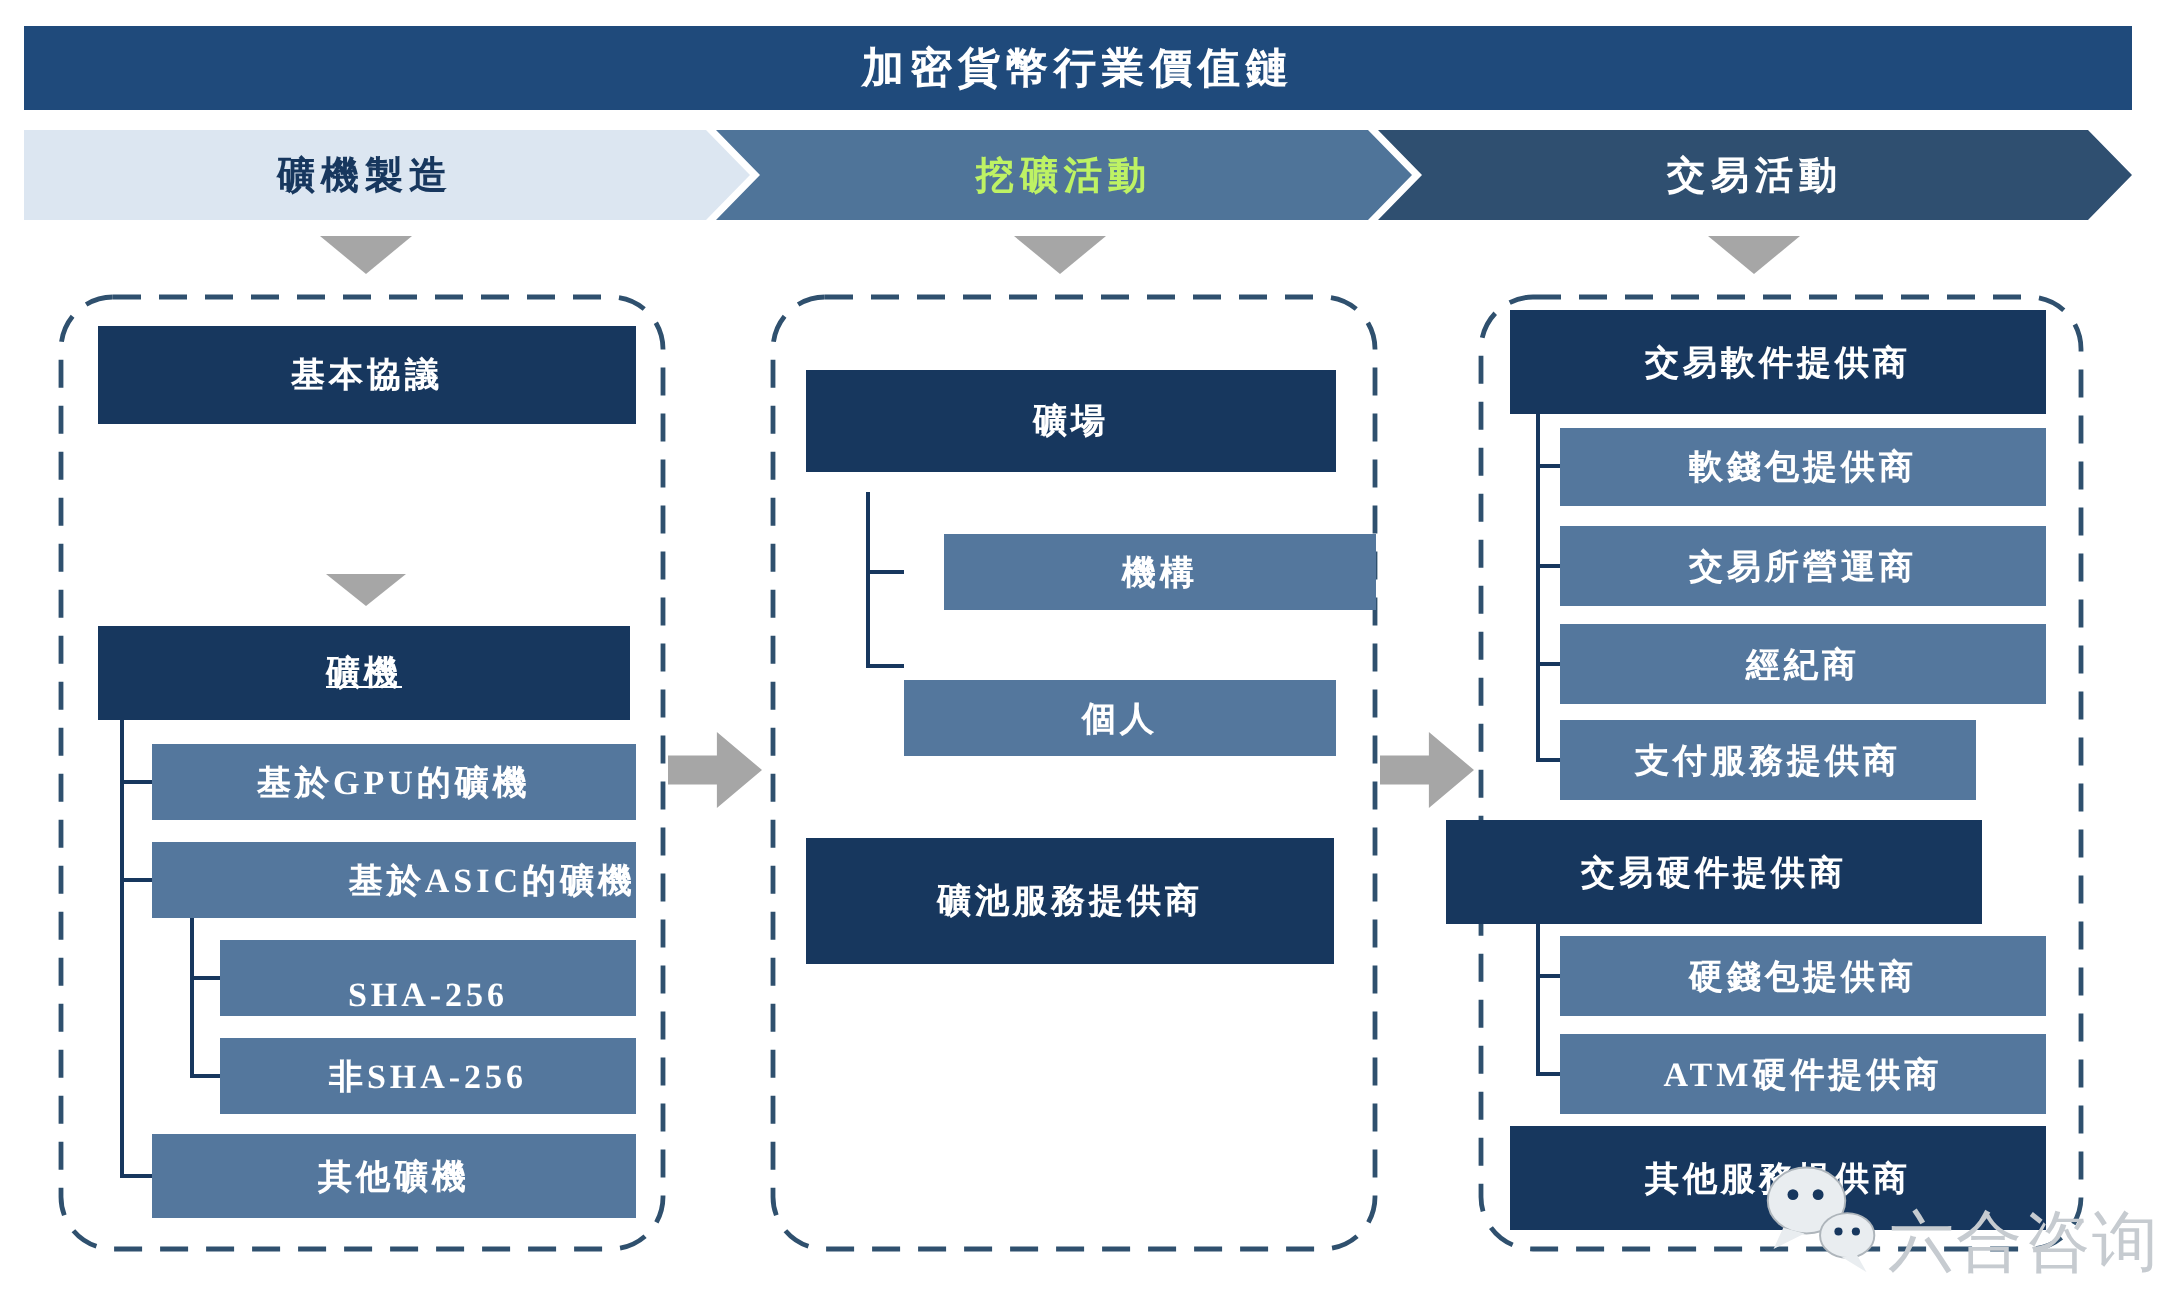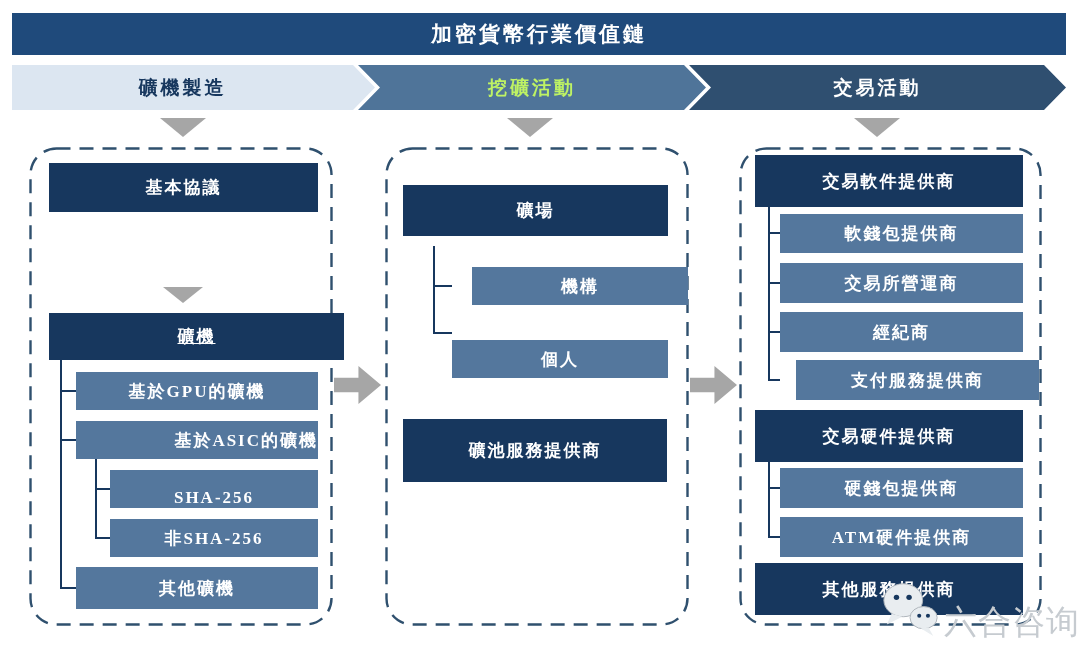--- a/index.html
+++ b/index.html
@@ -86,21 +86,21 @@
     <rect x="1.5" y="1.5" width="301" height="476" rx="26" fill="none" stroke="var(--dash)" stroke-width="2.4" stroke-dasharray="14 9"></rect>
   </svg>
   <svg class="group-outline" style="left:739px;top:147px;" width="303" height="479">
     <rect x="1.5" y="1.5" width="300" height="476" rx="26" fill="none" stroke="var(--dash)" stroke-width="2.4" stroke-dasharray="14 9"></rect>
   </svg>
 
   <div class="box dark" style="left:49px;top:163px;width:269px;height:49px;">
     <span>基本協議</span>
   </div>
   <div class="tri-down small" style="left:163px;top:287px;"></div>
-  <div class="box dark" style="left:49px;top:313px;width:295px;height:47px;text-decoration:underline;">
+  <div class="box dark" style="left:49px;top:313px;width:266px;height:47px;text-decoration:underline;">
     <span>礦機</span>
   </div>
   <div class="box mid" style="left:76px;top:372px;width:242px;height:38px;">
     <span>基於GPU的礦機</span>
   </div>
   <div class="box mid" style="left:76px;top:421px;width:242px;height:38px;justify-content:flex-end;">
     <span>基於ASIC的礦機</span>
   </div>
   <div class="box mid" style="left:110px;top:470px;width:208px;height:38px;align-items:flex-end;">
     <span>SHA-256</span>
@@ -142,24 +142,24 @@
   </div>
   <div class="box mid" style="left:780px;top:214px;width:243px;height:39px;">
     <span>軟錢包提供商</span>
   </div>
   <div class="box mid" style="left:780px;top:263px;width:243px;height:40px;">
     <span>交易所營運商</span>
   </div>
   <div class="box mid" style="left:780px;top:312px;width:243px;height:40px;">
     <span>經紀商</span>
   </div>
-  <div class="box mid" style="left:796px;top:360px;width:243px;height:40px;">
+  <div class="box mid" style="left:780px;top:360px;width:208px;height:40px;">
     <span>支付服務提供商</span>
   </div>
-  <div class="box dark" style="left:755px;top:410px;width:268px;height:52px;text-align:right;">
+  <div class="box dark" style="left:723px;top:410px;width:268px;height:52px;text-align:right;">
     <span>交易硬件提供商</span>
   </div>
   <div class="box mid" style="left:780px;top:468px;width:243px;height:40px;">
     <span>硬錢包提供商</span>
   </div>
   <div class="box mid" style="left:780px;top:517px;width:243px;height:40px;">
     <span>ATM硬件提供商</span>
   </div>
   <div class="box dark" style="left:755px;top:563px;width:268px;height:52px;">
     <span>其他服務提供商</span>

